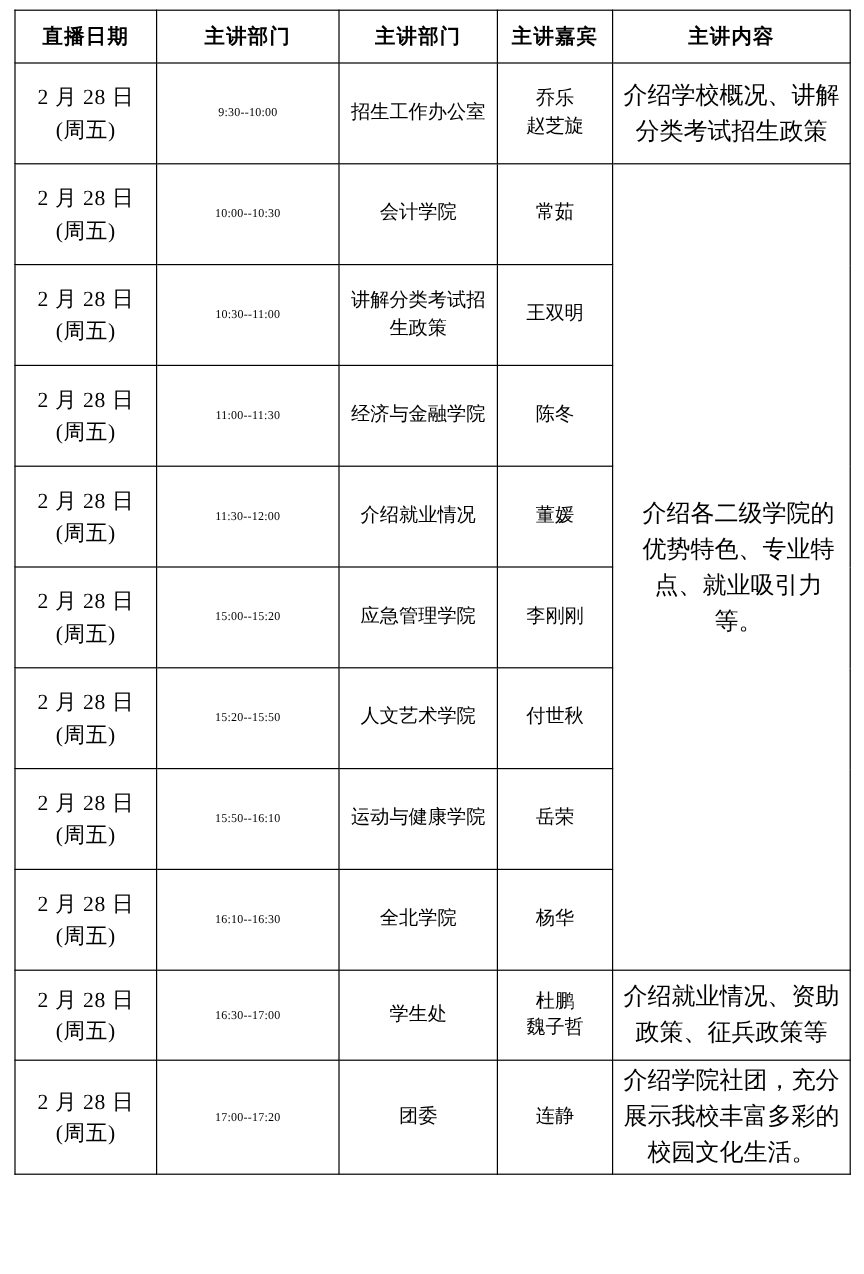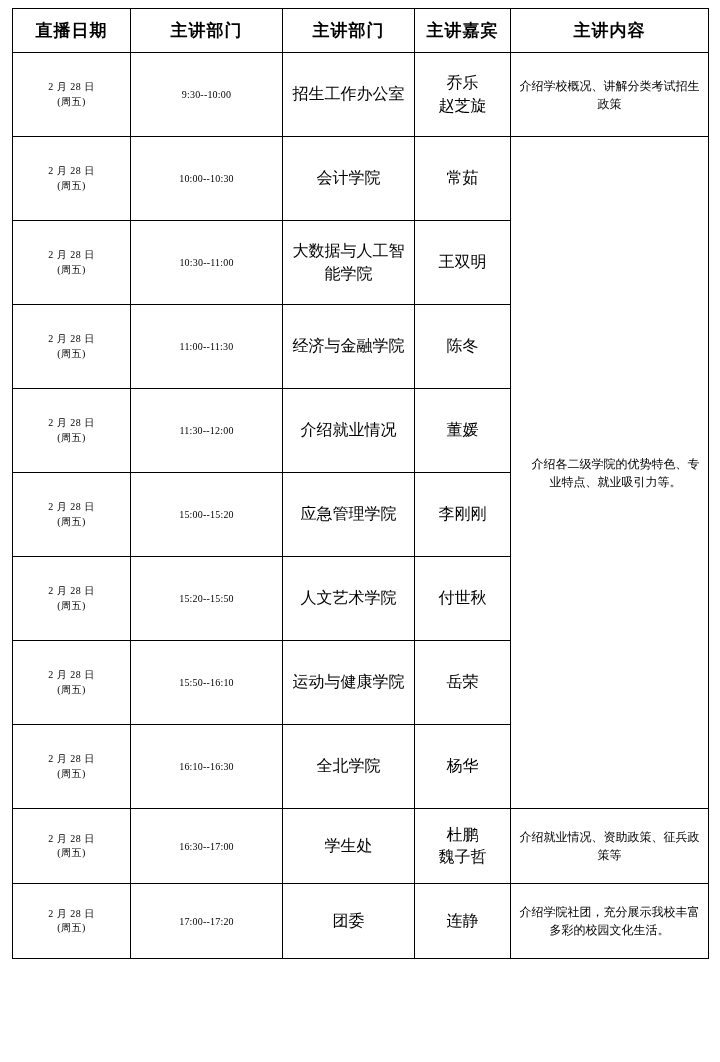--- a/index.html
+++ b/index.html
@@ -39,21 +39,21 @@
     height: 44px;
     letter-spacing: 1px;
   }
   col.c-date { width: 118px; }
   col.c-time { width: 152px; }
   col.c-dept { width: 132px; }
   col.c-guest { width: 96px; }
   col.c-content { width: 198px; }
 
   td.date {
-    font-size: 10px;
+    font-size: 18px;
     line-height: 1.45;
     letter-spacing: 0.5px;
   }
   td.date .d1 { display: block; }
   td.date .d2 { display: block; }
   td.time {
     font-size: 10px;
     letter-spacing: 0.2px;
   }
   td.dept {
@@ -61,21 +61,21 @@
     line-height: 1.4;
     margin-left: 41px;
   }
   td.guest {
     font-size: 16px;
     line-height: 1.4;
     margin-left: 24px;
   }
   td.guest .g-line { display: block; }
   td.content {
-    font-size: 12px;
+    font-size: 20px;
     line-height: 1.5;
     text-align: left;
     vertical-align: top;
     padding: 6px 6px 6px 6px;
   }
   td.content.mid {
     vertical-align: middle;
     padding-left: 16px;
   }
   tbody tr { height: 84px; }
@@ -130,21 +130,21 @@
         </td>
         <td class="content mid" rowspan="8">介绍各二级学院的优势特色、专业特点、就业吸引力等。</td>
       </tr>
 
       <tr>
         <td class="date">
           <span class="d1">2 月 28 日</span>
           <span class="d2">(周五)</span>
         </td>
         <td class="time">10:30--11:00</td>
-        <td class="dept">大数据与人工智能学院</td>
+        <td class="dept">讲解分类考试招生政策</td>
         <td class="guest">
           <span class="g-line">王双明</span>
         </td>
       </tr>
 
       <tr>
         <td class="date">
           <span class="d1">2 月 28 日</span>
           <span class="d2">(周五)</span>
         </td>

